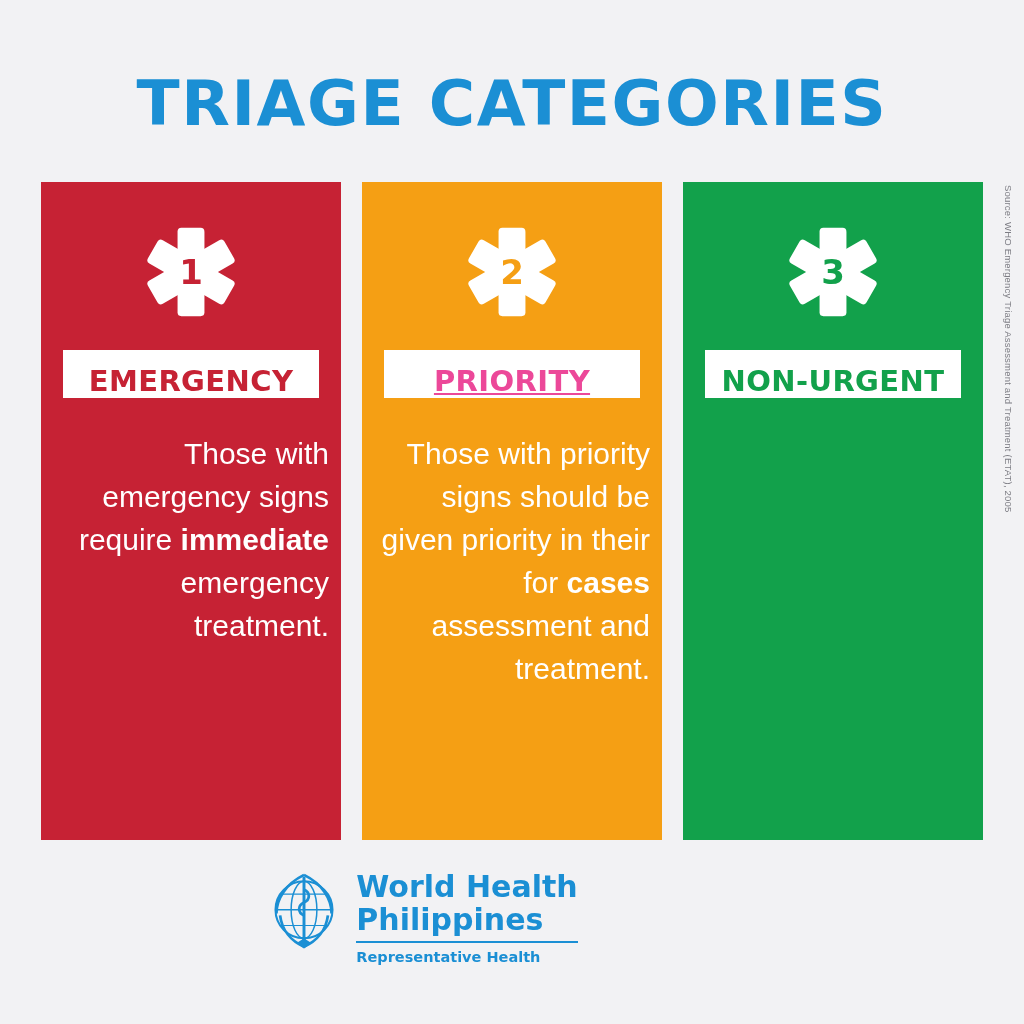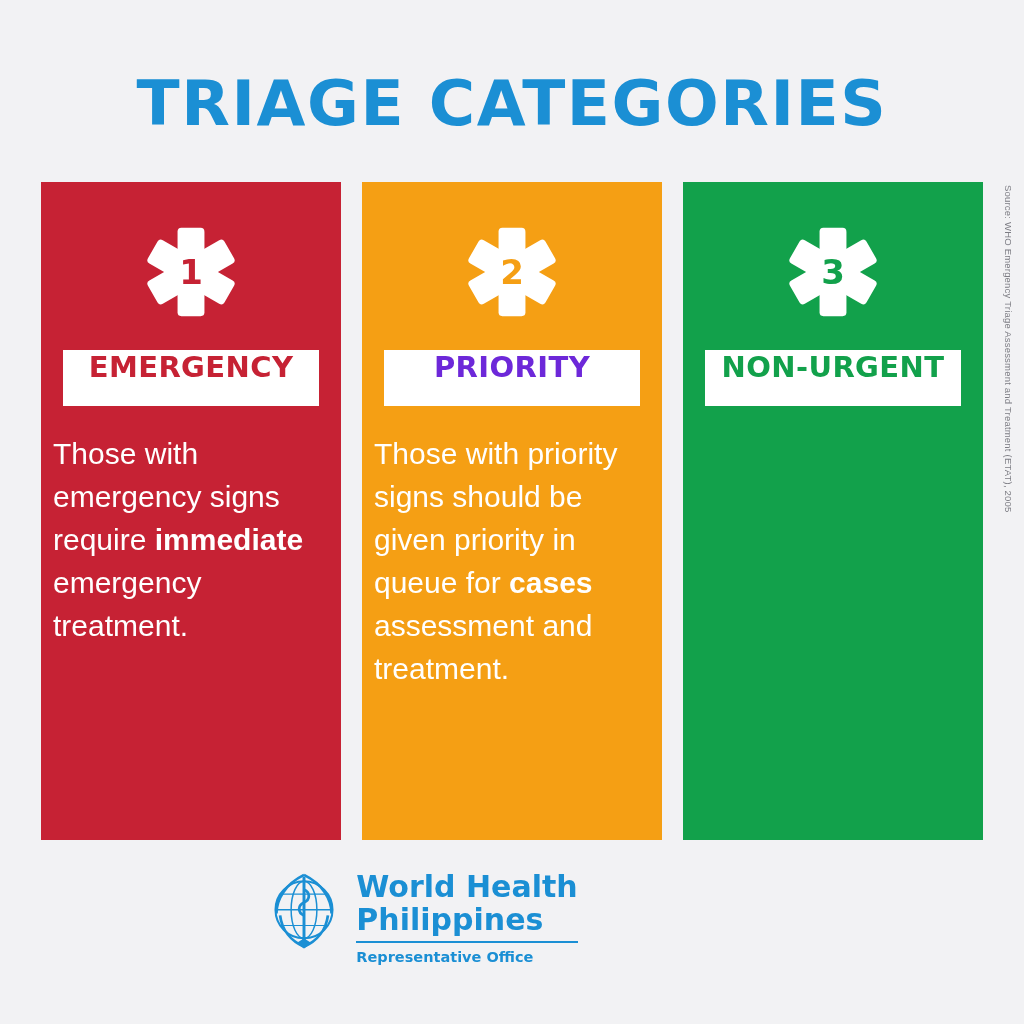--- a/index.html
+++ b/index.html
@@ -81,42 +81,42 @@
   }
   .num-emergency { color: #c62234; }
   .num-priority  { color: #f59f14; }
   .num-nonurgent { color: #12a14b; }
 
   .label-band {
     position: absolute;
     top: 168px;
     left: 22px;
     right: 22px;
-    height: 56px;
+    height: 48px;
     background: #ffffff;
     display: flex;
-    align-items: flex-start;
+    align-items: flex-end;
     justify-content: center;
   }
   .label-band span {
     font-family: "DejaVu Sans", sans-serif;
     font-weight: bold;
     font-size: 29px;
     letter-spacing: 0.4px;
   }
   .lbl-emergency { color: #c62234; }
-  .lbl-priority  { color: #6d28d9; }
+  .lbl-priority  { color: #ec4899; text-decoration: underline; }
   .lbl-nonurgent { color: #12a14b; }
 
   .body-text {
     position: absolute;
     top: 250px;
     left: 12px;
     right: 12px;
-    text-align: left;
+    text-align: right;
     color: #ffffff;
     font-size: 30px;
     line-height: 43px;
     font-family: "Liberation Sans", sans-serif;
   }
   .body-text b { font-weight: bold; }
 
   .source {
     position: absolute;
     right: 6px;
@@ -208,21 +208,21 @@
               <rect x="36" y="4" width="28" height="92" rx="4" transform="rotate(120 50 50)"></rect>
             </g>
           </svg>
           <div class="num num-priority">2</div>
         </div>
       </div>
       <div class="label-band">
         <span class="lbl-priority">PRIORITY</span>
       </div>
       <div class="body-text">
-        <span>Those with priority signs should be given priority in queue for </span><b>cases</b><span> assessment and treatment.</span>
+        <span>Those with priority signs should be given priority in their for </span><b>cases</b><span> assessment and treatment.</span>
       </div>
     </div>
 
     <div class="col col-nonurgent">
       <div class="star-wrap">
         <div class="star">
           <svg width="96" height="96" viewBox="0 0 100 100" aria-hidden="true">
             <g fill="#ffffff">
               <rect x="36" y="4" width="28" height="92" rx="4"></rect>
               <rect x="36" y="4" width="28" height="92" rx="4" transform="rotate(60 50 50)"></rect>
@@ -254,17 +254,17 @@
         <path d="M24 58 C26 74 36 86 50 92 C64 86 74 74 76 58" fill="none" stroke="#1b8fd4" stroke-width="3"></path>
         <line x1="50" y1="16" x2="50" y2="90" stroke="#1b8fd4" stroke-width="3.2"></line>
         <path d="M50 30 c7 3 7 11 0 14 c-7 3 -7 11 0 14" fill="none" stroke="#1b8fd4" stroke-width="3"></path>
         <path d="M42 88 l8 6 l8 -6 l-8 -5 z" fill="#1b8fd4"></path>
       </svg>
     </div>
     <div class="who-text">
       <div class="who-name">World Health</div>
       <div class="who-name">Philippines</div>
       <div class="who-rule"></div>
-      <div class="who-sub">Representative Office</div>
+      <div class="who-sub">Representative Health</div>
     </div>
   </div>
 
 </div>
 
 </body></html>

